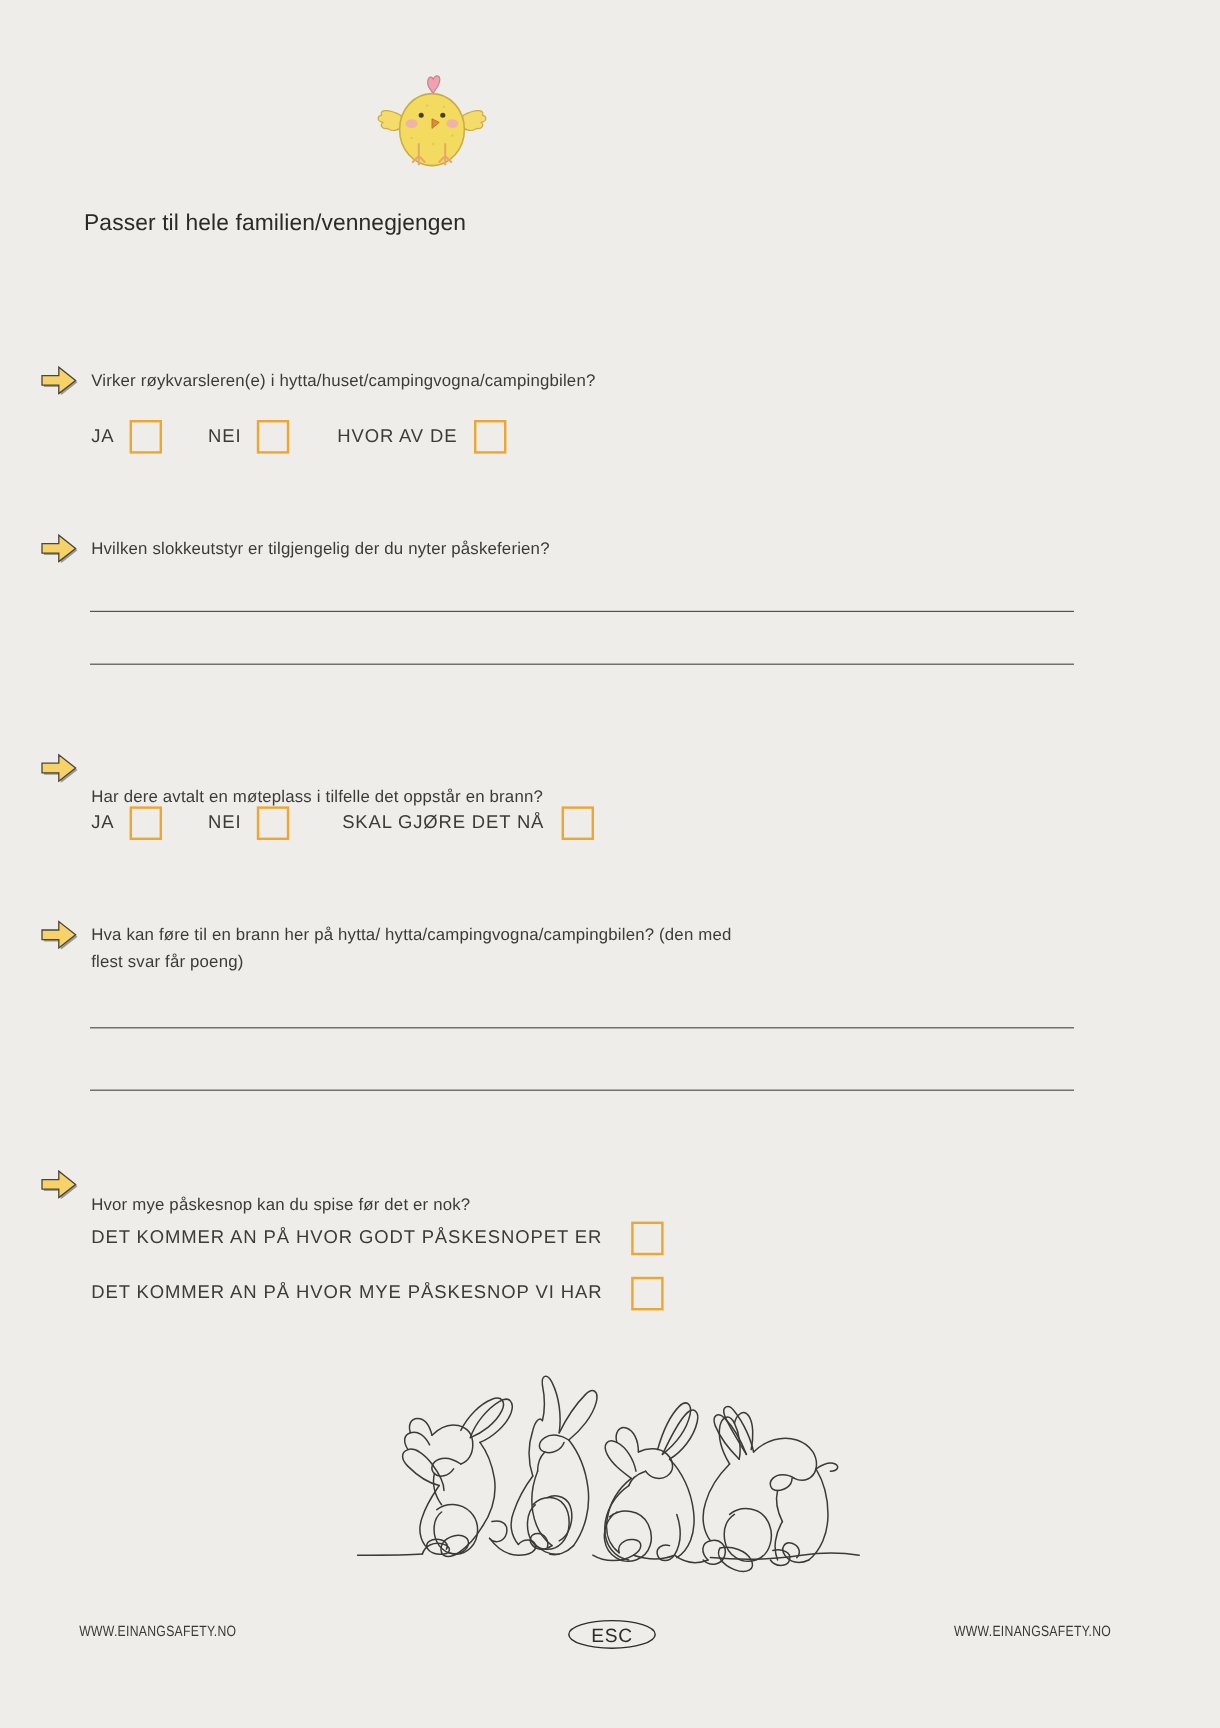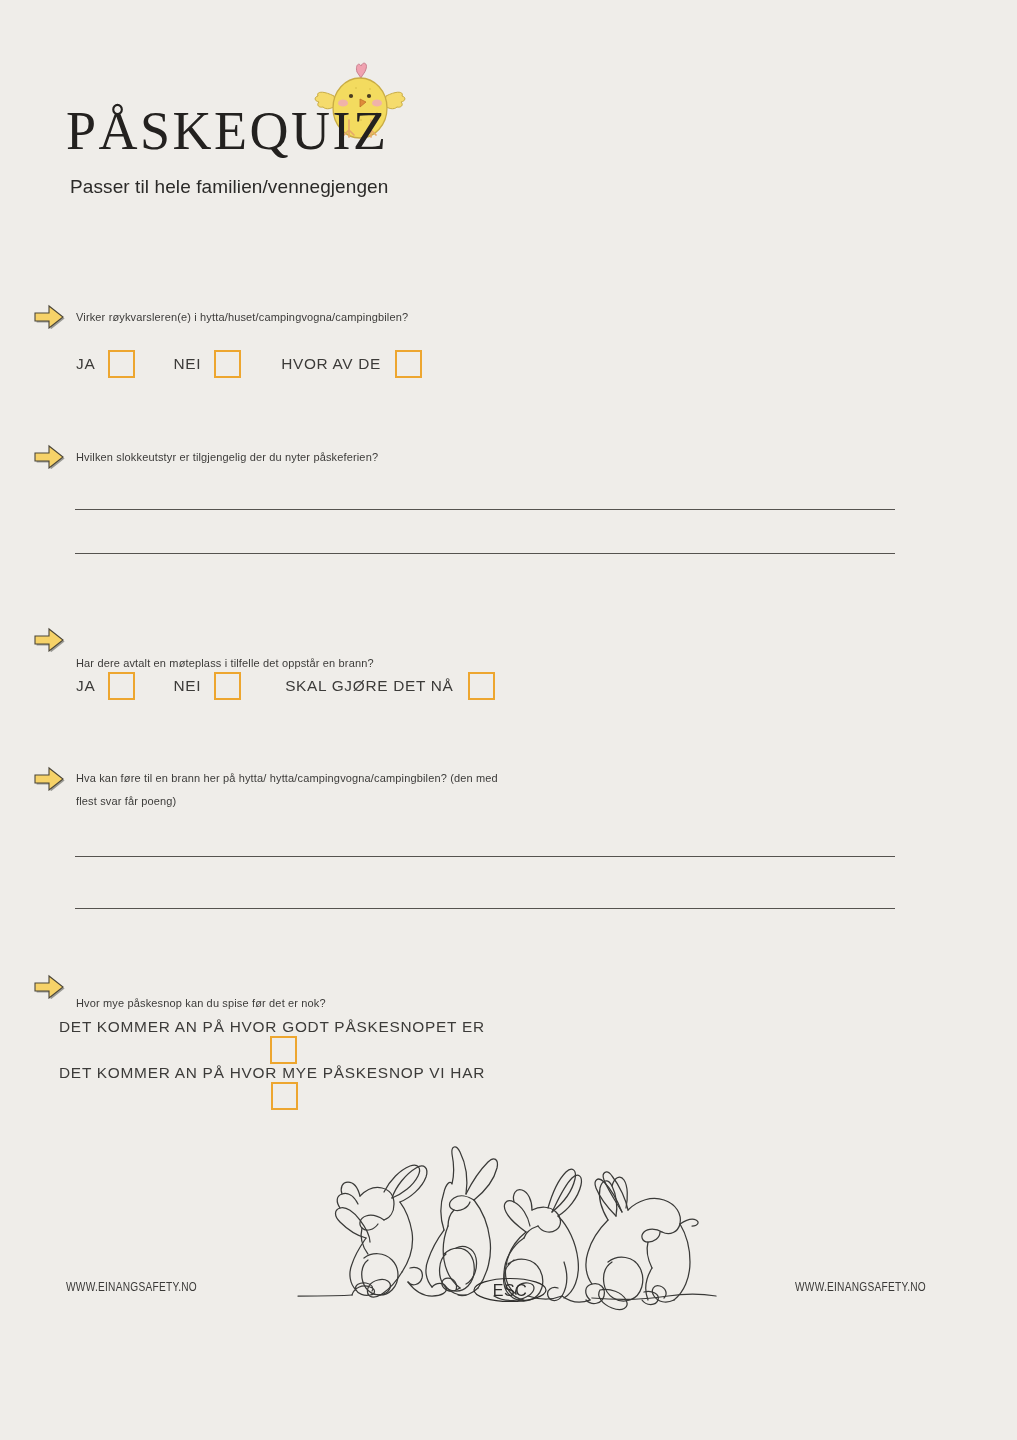--- a/index.html
+++ b/index.html
@@ -35,21 +35,21 @@
   }
 
   
   .qblock { position: absolute; left: 0; width: 100%; }
 
   .arrow { position: absolute; width: 34px; height: 26px; }
 
   .qtext {
     position: absolute;
     left: 76px;
-    font-size: 11px;
+    font-size: 14px;
     line-height: 23px;
     color: #3C3B39;
     letter-spacing: 0.15px;
   }
 
   
   .optrow { position: absolute; left: 76px; display: flex; align-items: center; text-align: right; }
   .optlabel {
     font-size: 15.4px;
     letter-spacing: 0.7px;
@@ -58,40 +58,40 @@
   }
   .cbox {
     width: 27px; height: 28px;
     border: 2px solid #EDA62F;
     background: transparent;
     display: inline-block;
   }
 
   
   .longopt {
-    position: absolute; left: 59px;
-    display: flex; align-items: center; flex-direction: column;
+    position: absolute; left: 76px;
+    display: flex; align-items: center;
   }
   .longopt .optlabel { font-size: 15.4px; letter-spacing: 0.75px; }
   .longopt .cbox { margin-left: 24px; }
 
   
   .aline {
     position: absolute;
     left: 75px;
     width: 820px;
     height: 0;
     border-top: 1.4px solid #55534F;
   }
 
   
   .rabbits { position: absolute; left: 296px; top: 1132px; width: 424px; height: 180px; }
 
   
-  .footer { position: absolute; left: 0; top: 1280px; width: 100%; height: 40px; text-align: center; }
+  .footer { position: absolute; left: 0; top: 1352px; width: 100%; height: 40px; text-align: center; }
   .footer-url {
     position: absolute;
     top: 0;
     font-family: "Liberation Sans", sans-serif;
     font-size: 12.4px;
     letter-spacing: 0.3px;
     color: #3A3937;
     transform: scaleX(0.82);
     transform-origin: left top;
     white-space: nowrap;
@@ -125,21 +125,20 @@
     <path d="M37 62 L37 72 M37 72 L32 77 M37 72 L42 77 M37 72 L37 79" stroke="#E6A86A" stroke-width="1.7" fill="none" stroke-linecap="round"></path>
     <path d="M59 62 L59 72 M59 72 L54 77 M59 72 L64 77 M59 72 L59 79" stroke="#E6A86A" stroke-width="1.7" fill="none" stroke-linecap="round"></path>
 
     <circle cx="44" cy="30" r="1" fill="#DCC149" opacity="0.7"></circle>
     <circle cx="58" cy="31" r="0.9" fill="#DCC149" opacity="0.7"></circle>
     <circle cx="65" cy="55" r="1" fill="#DCC149" opacity="0.7"></circle>
     <circle cx="31" cy="57" r="0.9" fill="#DCC149" opacity="0.7"></circle>
     <circle cx="49" cy="62" r="1" fill="#DCC149" opacity="0.7"></circle>
   </svg>
 
-  <div class="title">PÅSKEQUIZ</div>
   <div class="subtitle">Passer til hele familien/vennegjengen</div>
 </div>
 
 <div class="qblock">
   <svg class="arrow" style="left:32px; top:303px;" viewBox="0 0 34 26">
     <path d="M3 10 L17 10 L17 3 L31 14 L17 25 L17 18 L3 18 Z" fill="#9A9A95" transform="translate(1.6,1.6)"></path>
     <path d="M3 10 L17 10 L17 3 L31 14 L17 25 L17 18 L3 18 Z" fill="#F6D268" stroke="#4B4639" stroke-width="1.1"></path>
   </svg>
   <div class="qtext" style="top:306px;">Virker røykvarsleren(e) i hytta/huset/campingvogna/campingbilen?</div>
 

